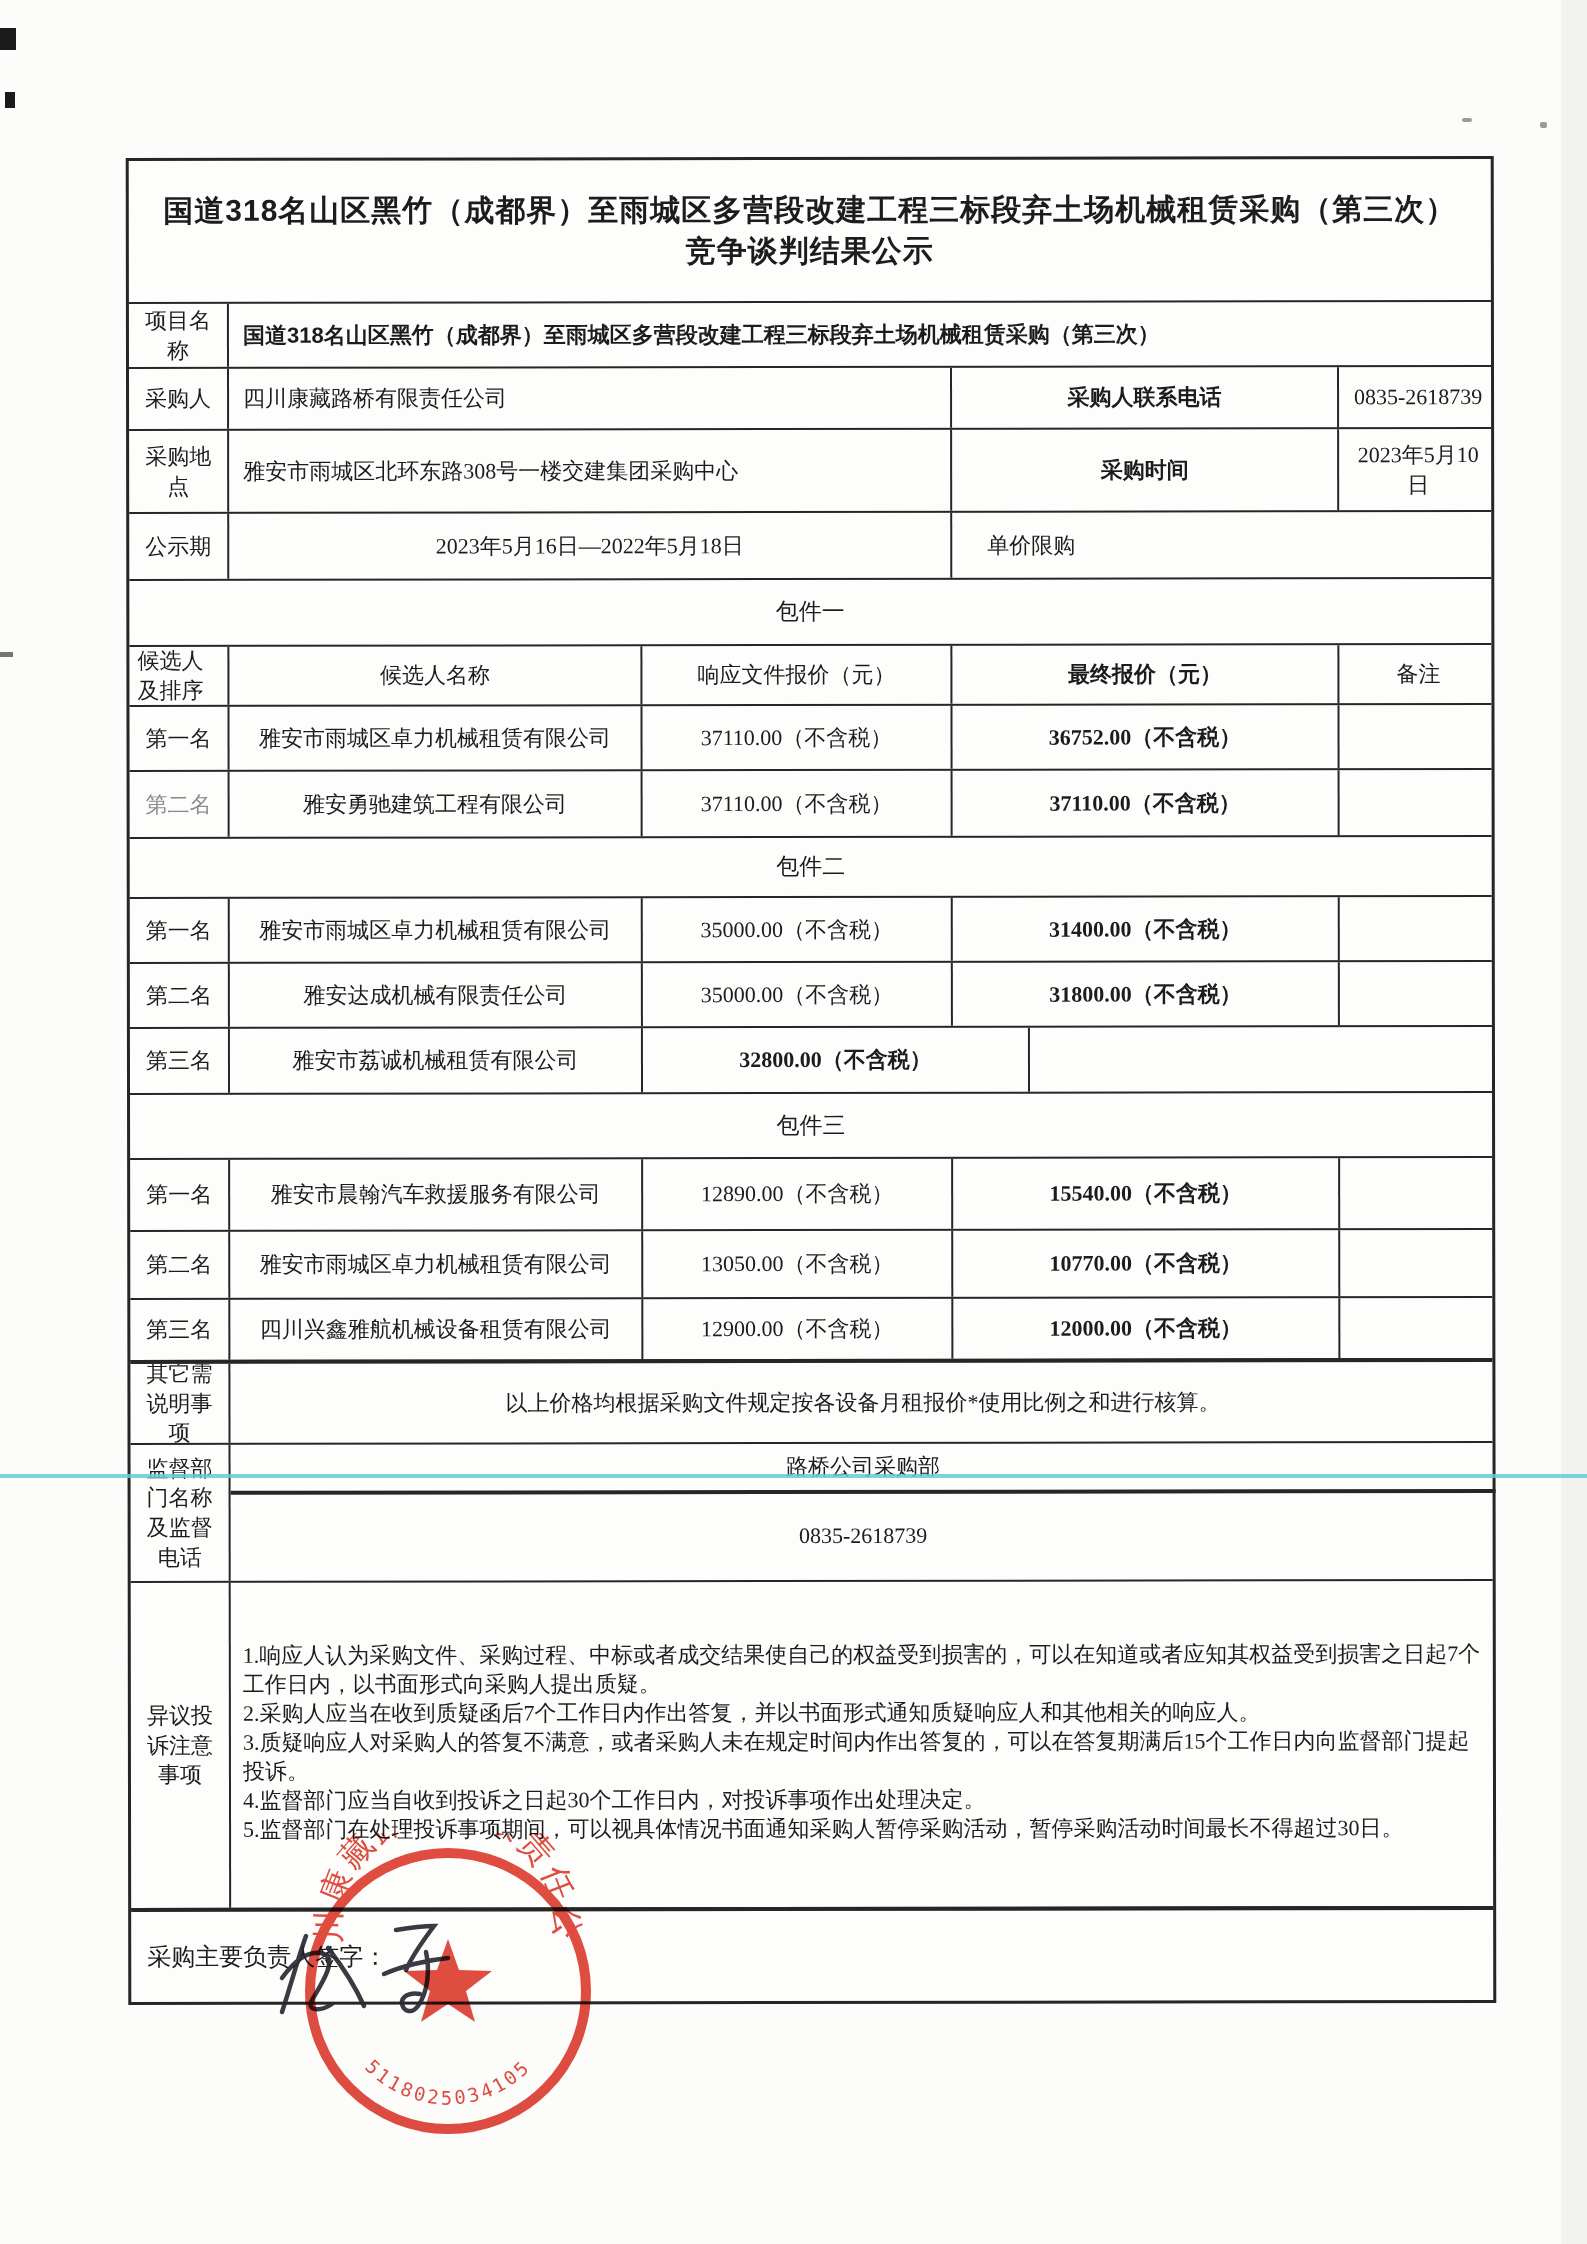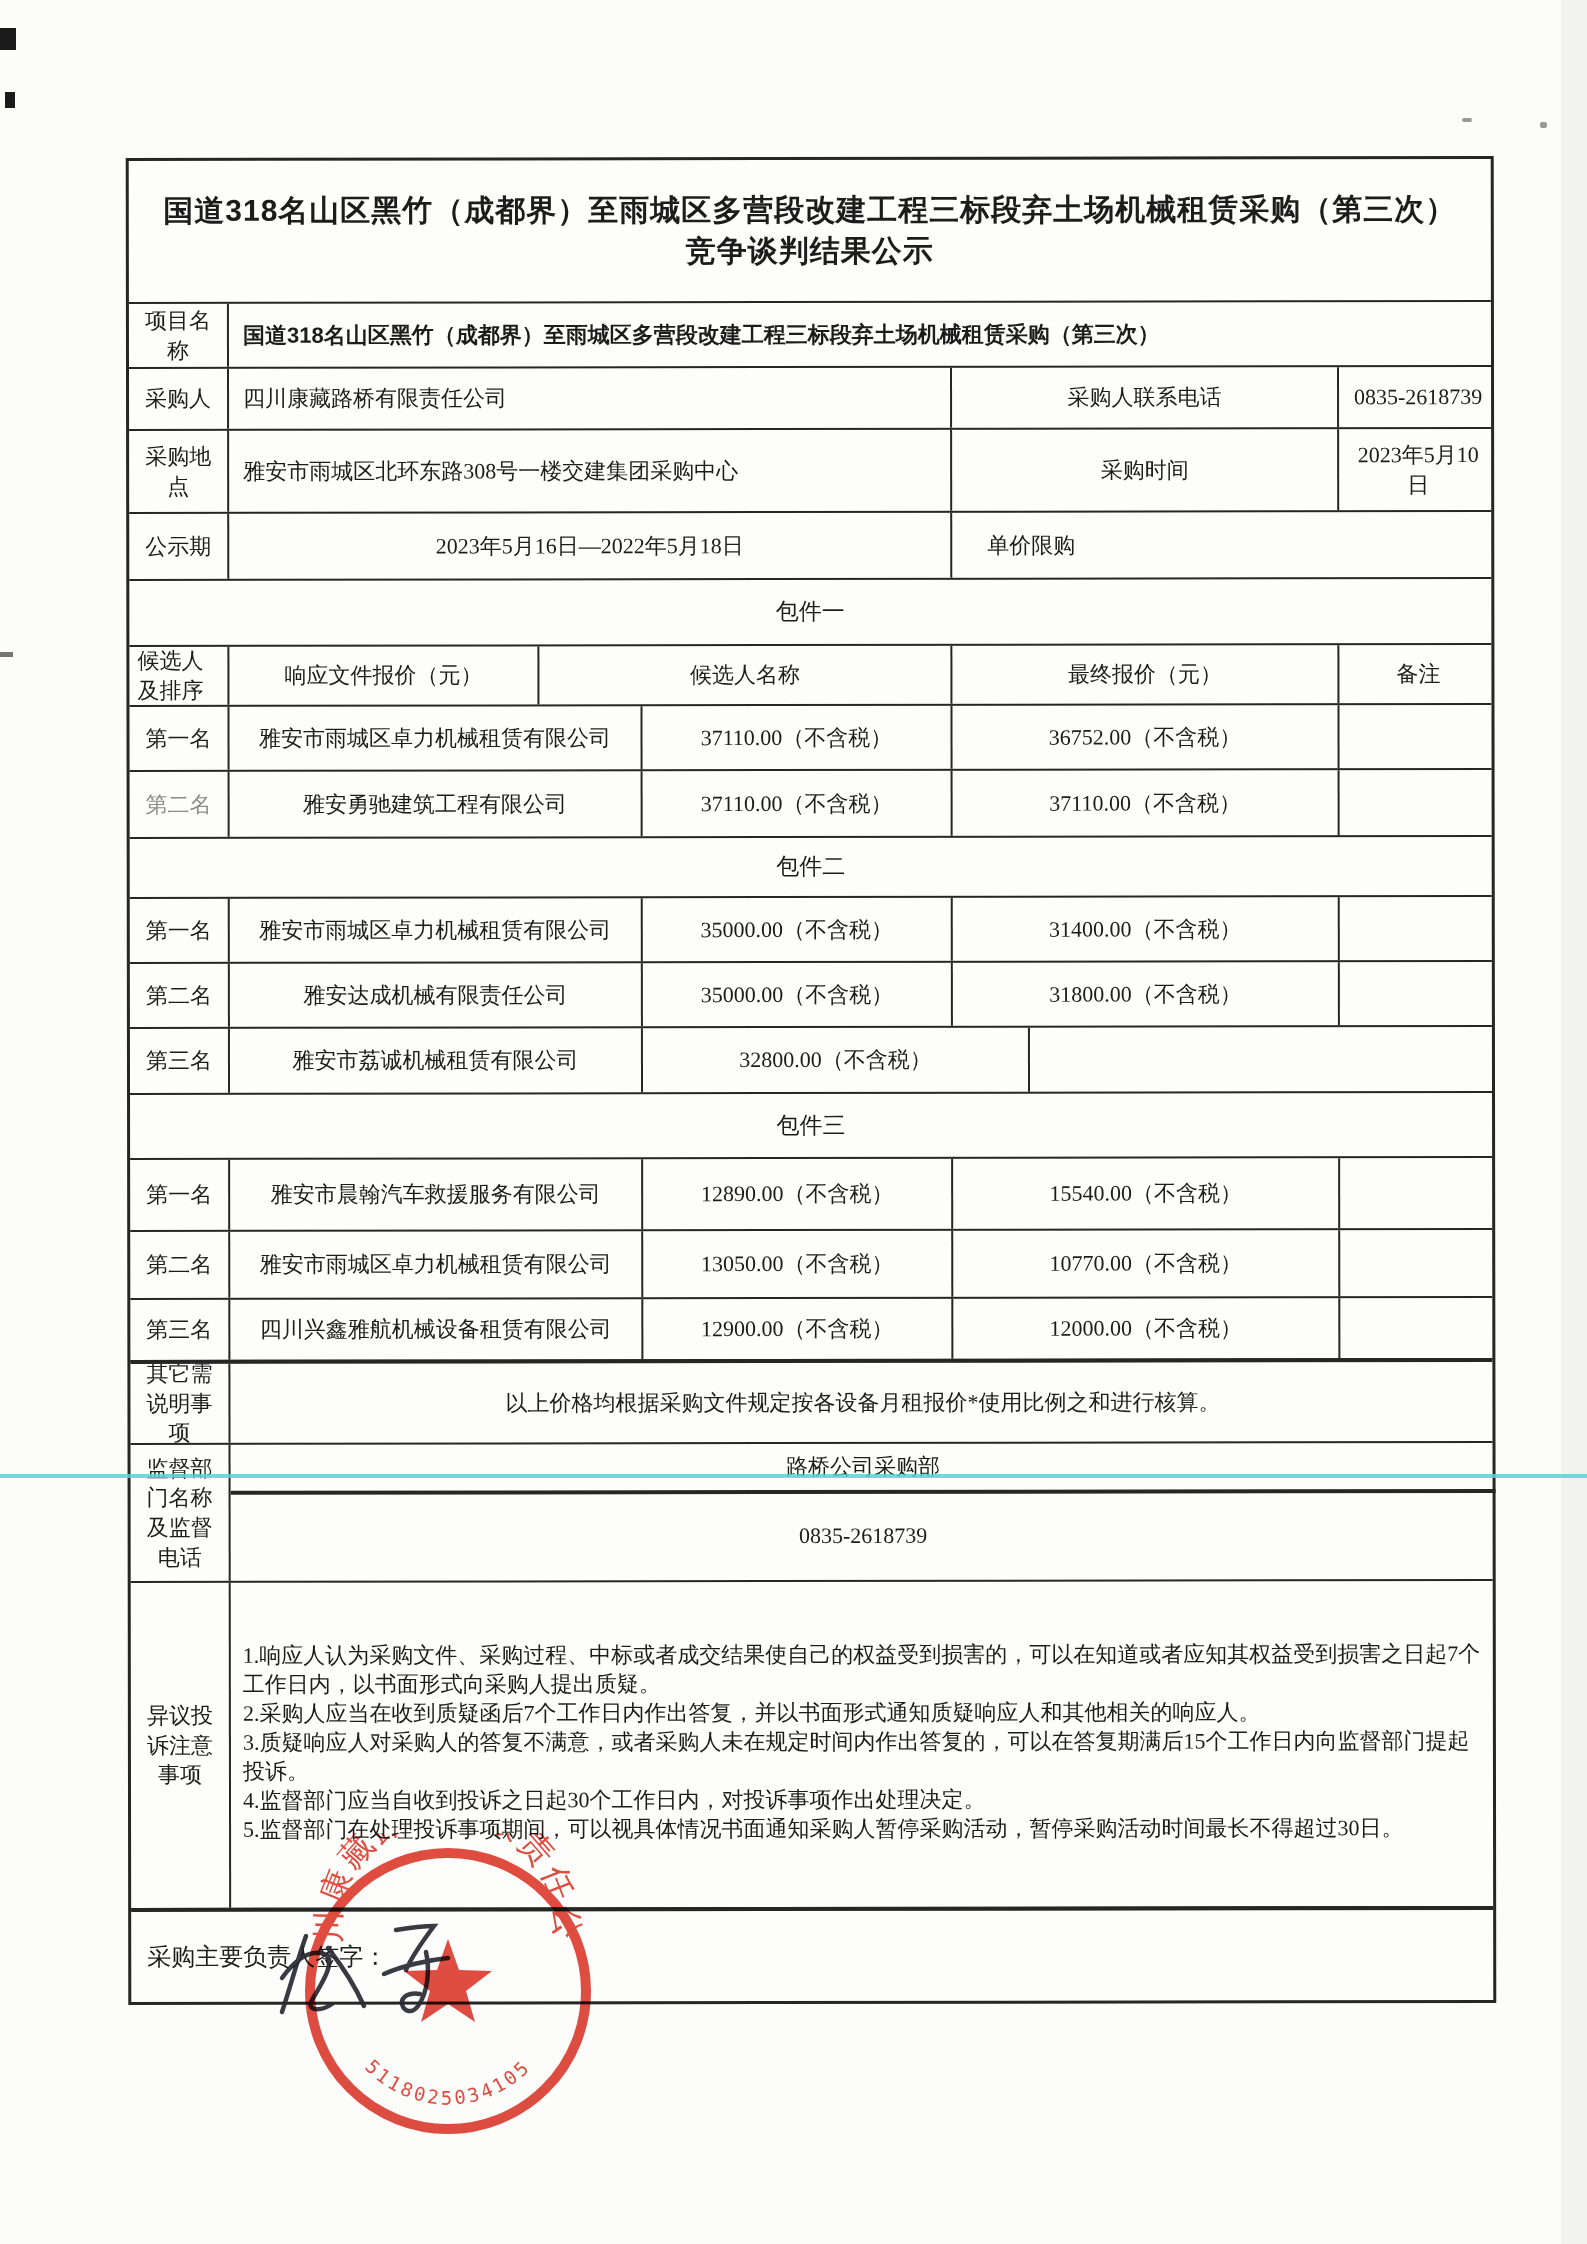--- a/index.html
+++ b/index.html
@@ -30,21 +30,21 @@
   }
   .cell:last-child{border-right:none;}
   .left{justify-content:flex-start;text-align:left;padding-left:14px;}
   .title-row{height:143px;align-items:center;justify-content:center;}
   .title-cell{flex:1;border-right:none;flex-direction:column;font-family:"Liberation Sans","DejaVu Sans",sans-serif;font-weight:bold;font-size:30px;letter-spacing:1px;}
   .c-label{width:100px;flex:none;}
   .c-wide{width:1265px;flex:none;}
   .c-mid{width:723px;flex:none;}
   .c-name{width:413px;flex:none;}
   .c-bid{width:310px;flex:none;}
-  .c-final{width:387px;flex:none;}
+  .c-final{width:387px;flex:none;font-weight:bold;}
   .c-remark{width:158px;flex:none;}
   .bold-gothic{font-family:"Liberation Sans","DejaVu Sans",sans-serif;font-weight:bold;font-size:22px;}
   .band{height:66px;}
   .band .cell{font-size:23px;}
   .faded{color:#8b8b8b;}
   .thick-top{border-top:4px solid #262626;margin-top:-2px;}
   .notes-text{display:block;text-align:left;font-size:22px;line-height:1.32;padding:58px 14px 10px 12px;}
   .sup-col{width:1265px;flex:none;display:flex;flex-direction:column;padding:0;border-right:none;}
   .sup-sub{flex:none;display:flex;align-items:center;justify-content:center;font-size:22px;box-sizing:border-box;}
   .sup-sub1{height:50px;border-bottom:4px solid #262626;}
@@ -103,22 +103,22 @@
       <div class="cell c-mid">2023年5月16日—2022年5月18日</div>
       <div class="cell c-remark">单价限购</div>
     </div>
 
     <div class="row band">
       <div class="cell" style="flex:1;border-right:none;">包件一</div>
     </div>
 
     <div class="row" style="height:60px;">
       <div class="cell c-label" style="text-align:left;justify-content:flex-start;">候选人及排序</div>
+      <div class="cell c-name">候选人名称</div>
       <div class="cell c-bid">响应文件报价（元）</div>
-      <div class="cell c-name">候选人名称</div>
       <div class="cell c-final">最终报价（元）</div>
       <div class="cell c-remark">备注</div>
     </div>
 
     <div class="row" style="height:65px;">
       <div class="cell c-label">第一名</div>
       <div class="cell c-name">雅安市雨城区卓力机械租赁有限公司</div>
       <div class="cell c-bid">37110.00（不含税）</div>
       <div class="cell c-final">36752.00（不含税）</div>
       <div class="cell c-remark"></div>

